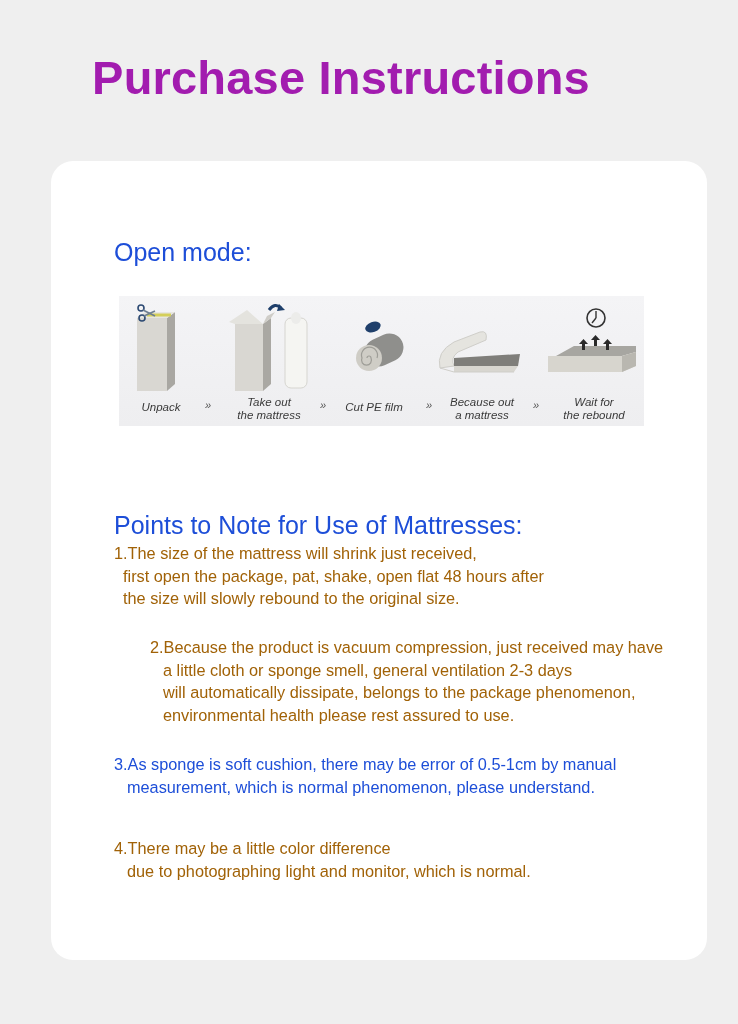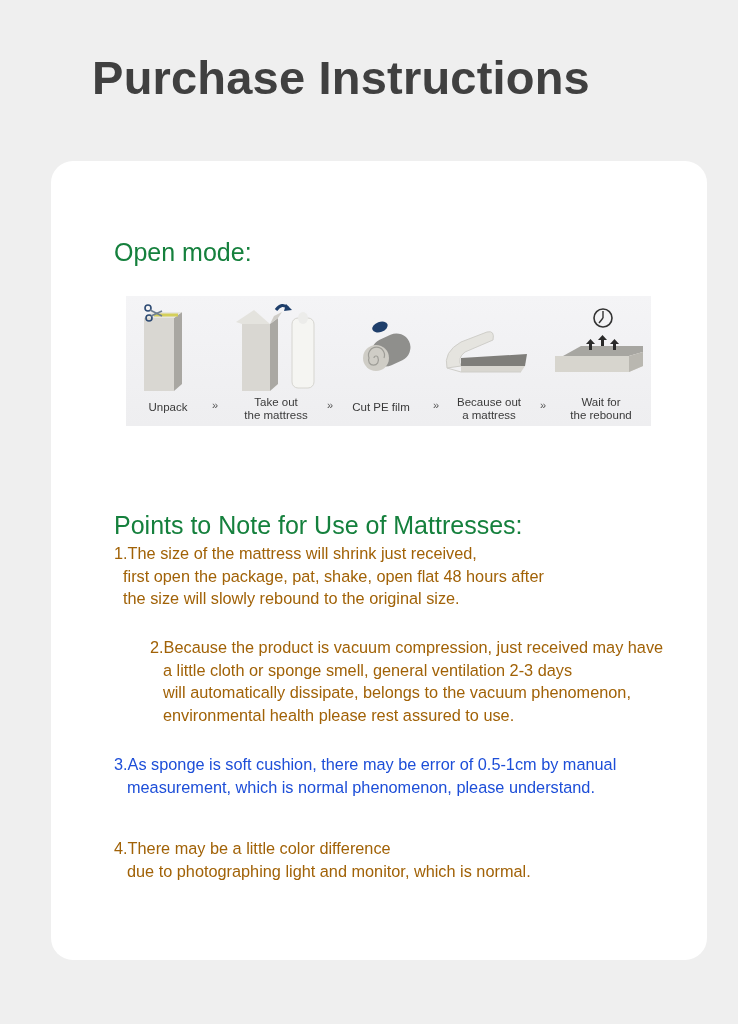--- a/index.html
+++ b/index.html
@@ -1,39 +1,40 @@
 <!DOCTYPE html>
 <html><head>
 <meta charset="utf-8">
 <style>
   * { box-sizing: border-box; margin: 0; padding: 0; }
   html, body { width: 738px; height: 1024px; background: #efefef; overflow: hidden; }
   body { font-family: "Liberation Sans", "DejaVu Sans", sans-serif; color: #2b2b2b; position: relative; }
 
   .page-title {
     position: absolute; top: 50px; left: 0; width: 682px;
-    text-align: center; font-size: 47px; font-weight: bold; color: #404040;
+    text-align: center; font-size: 47px; font-weight: bold; color: #a21caf;
     letter-spacing: 0.2px;
   }
 
   .card {
     position: absolute; left: 51px; top: 161px; width: 656px; height: 799px;
     background: #ffffff; border-radius: 22px;
   }
 
   .section-heading {
-    position: absolute; left: 114px; font-size: 25px; color: #15803d; font-weight: normal;
+    position: absolute; left: 114px; font-size: 25px; color: #1d4ed8; font-weight: normal;
   }
   .h-open { top: 238px; }
   .h-points { top: 511px; }
 
   .steps-strip {
-    position: absolute; left: 126px; top: 296px; width: 525px; height: 130px;
+    position: absolute; left: 119px; top: 296px; width: 525px; height: 130px;
     background: linear-gradient(180deg, #f4f4f6 0%, #eeeef0 100%);
     overflow: hidden;
+    font-style: italic;
   }
   .step { position: absolute; top: 0; height: 130px; }
   .step-label {
     position: absolute; bottom: 4px; left: 0; right: 0; text-align: center;
     font-size: 11.5px; line-height: 13px; color: #3a3a3a;
   }
   .step-label span { display: block; }
   .sep {
     position: absolute; top: 103px; font-size: 11px; color: #555; width: 14px; text-align: center;
   }
@@ -151,21 +152,21 @@
 
 <div class="note n1">
   <span class="line">1.The size of the mattress will shrink just received,</span>
   <span class="line indent">first open the package, pat, shake, open flat 48 hours after</span>
   <span class="line indent">the size will slowly rebound to the original size.</span>
 </div>
 
 <div class="note n2">
   <span class="line">2.Because the product is vacuum compression, just received may have</span>
   <span class="line indent2">a little cloth or sponge smell, general ventilation 2-3 days</span>
-  <span class="line indent2">will automatically dissipate, belongs to the vacuum phenomenon,</span>
+  <span class="line indent2">will automatically dissipate, belongs to the package phenomenon,</span>
   <span class="line indent2">environmental health please rest assured to use.</span>
 </div>
 
 <div class="note n3">
   <span class="line">3.As sponge is soft cushion, there may be error of 0.5-1cm by manual</span>
   <span class="line indent2">measurement, which is normal phenomenon, please understand.</span>
 </div>
 
 <div class="note n4">
   <span class="line">4.There may be a little color difference</span>

